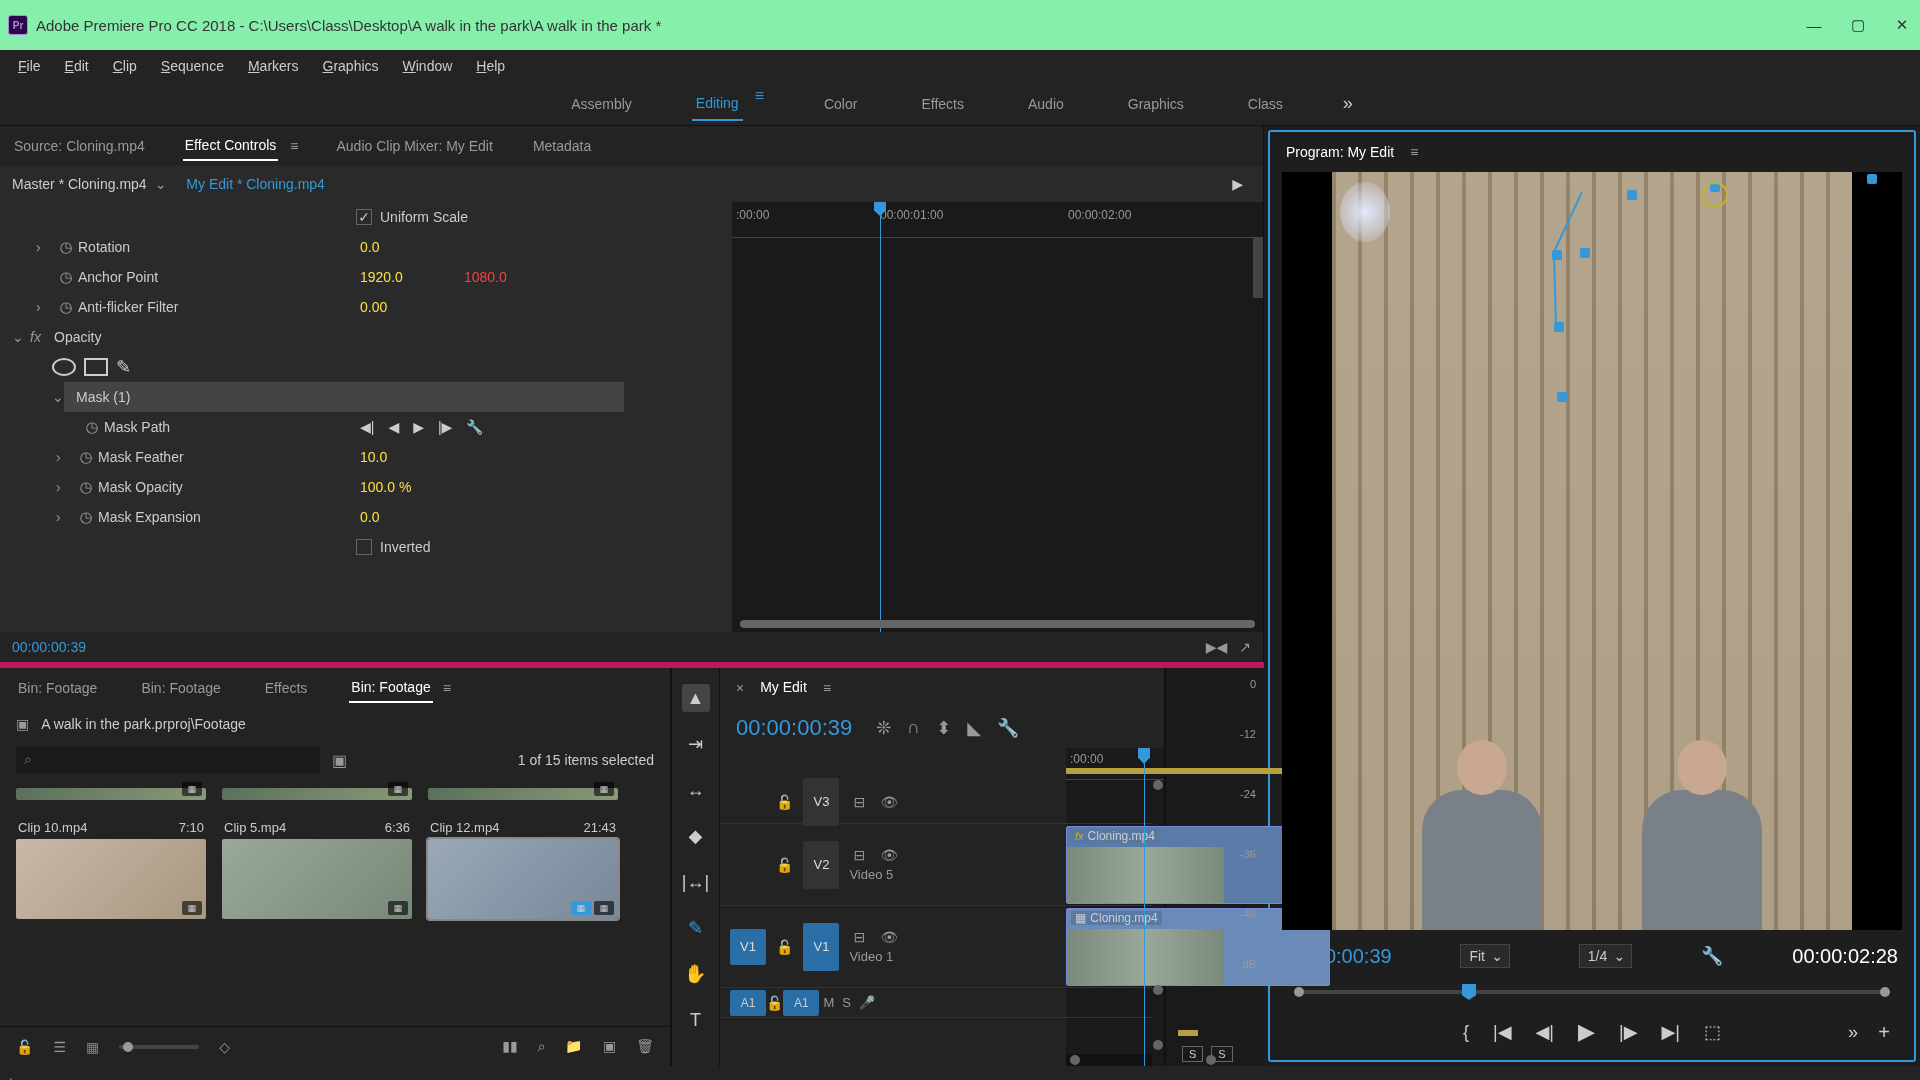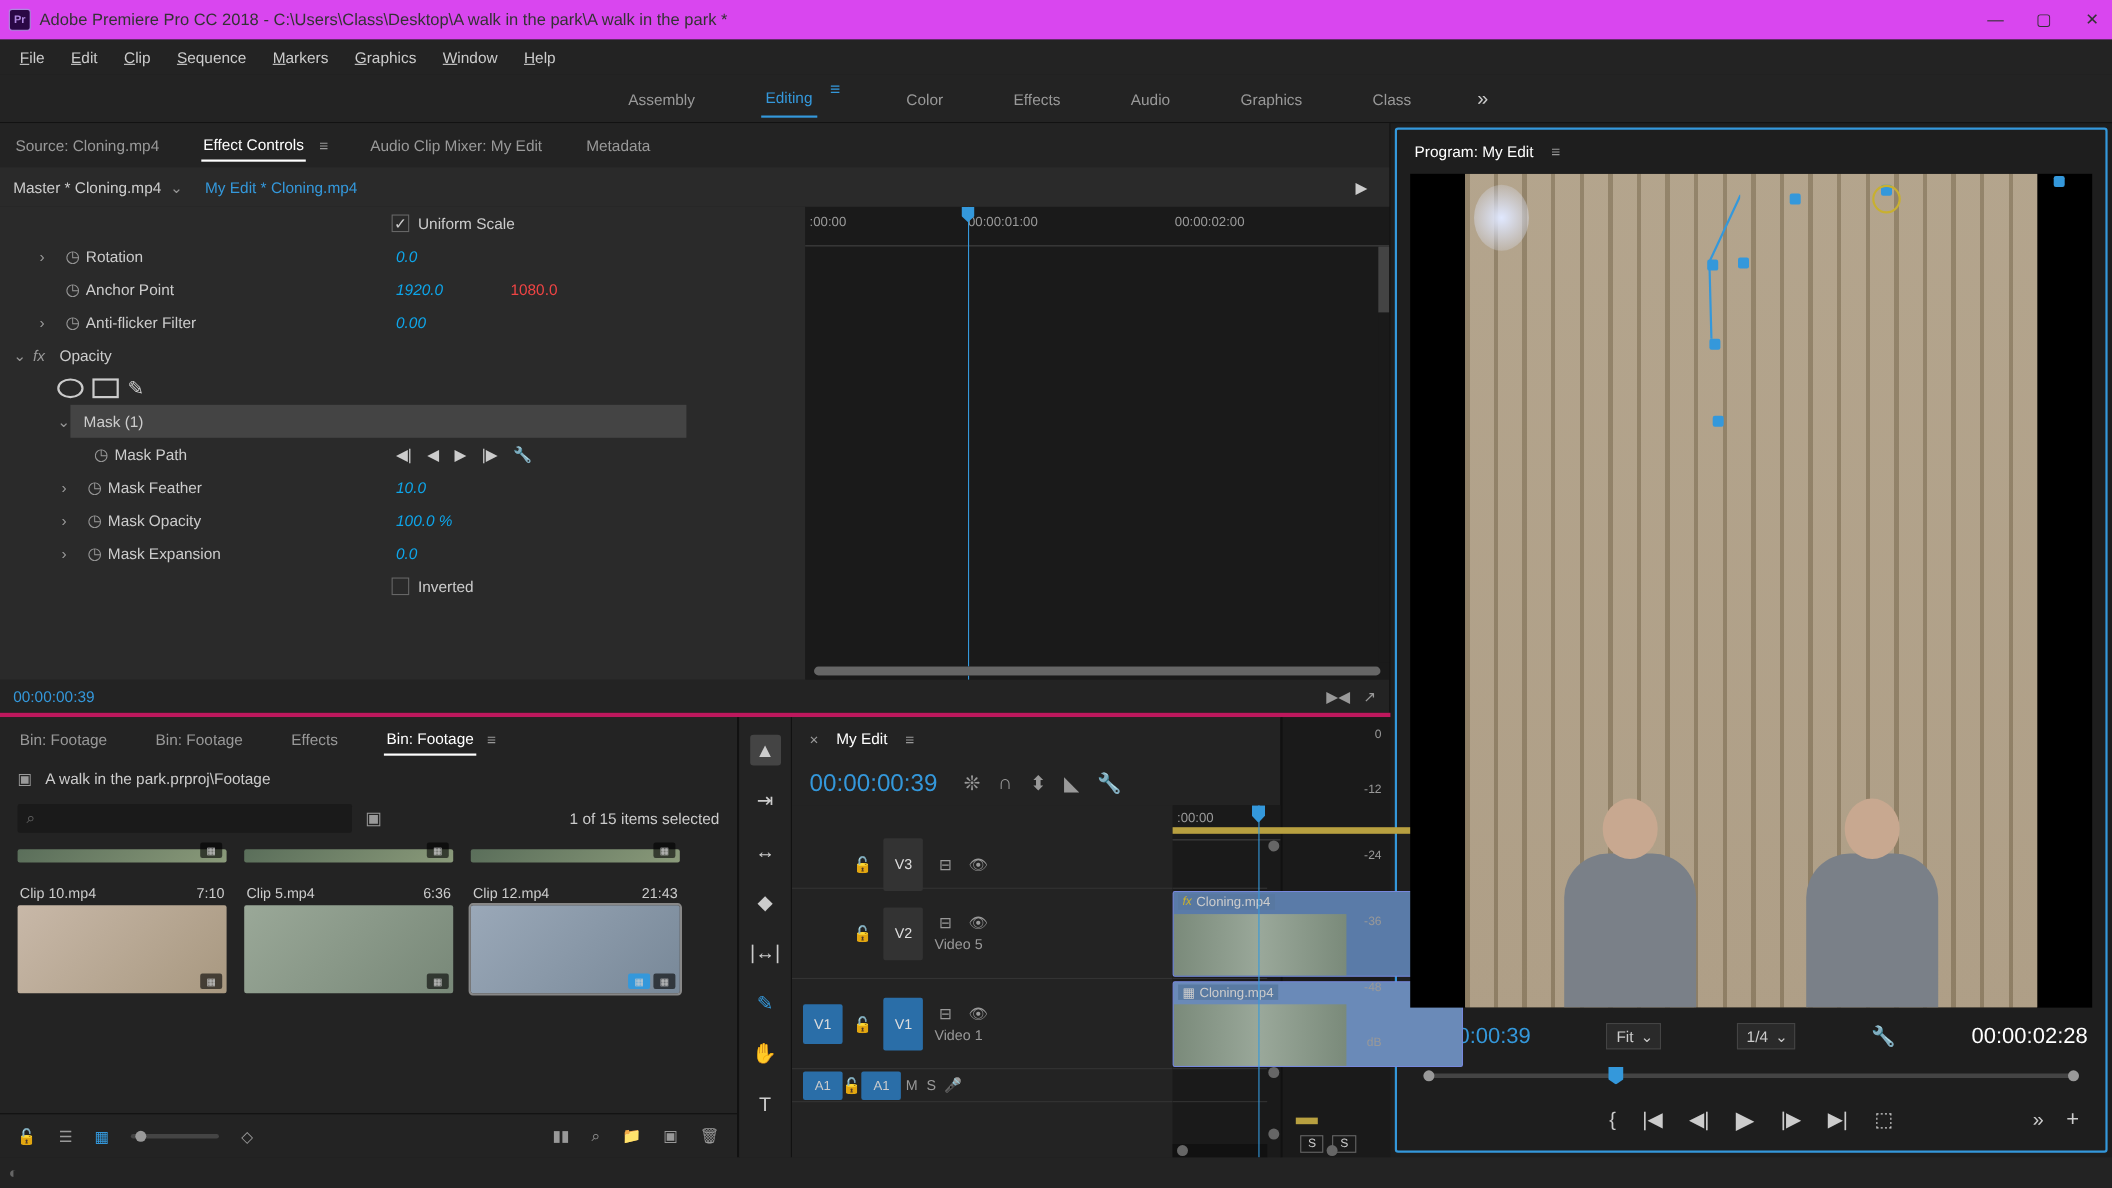--- a/index.html
+++ b/index.html
@@ -1,19 +1,19 @@
 <!DOCTYPE html>
 <html><head>
 <meta charset="utf-8">
 <style>
 * { margin: 0; padding: 0; box-sizing: border-box; font-family: 'Segoe UI', Arial, sans-serif; }
 body { background: #1e1e1e; color: #ccc; width: 1920px; height: 1080px; overflow: hidden; font-size: 14px; }
 
 
-.title-bar { background: #d946ef; color: #333; height: 36px; display: flex; align-items: center; padding: 0 8px; justify-content: space-between; font-size: 15px; }
+.title-bar { background: #86efac; color: #333; height: 50px; display: flex; align-items: center; padding: 0 8px; justify-content: space-between; font-size: 15px; }
 .title-bar .left { display: flex; align-items: center; gap: 8px; }
 .title-bar .pr-icon { width: 20px; height: 20px; background: #2a0845; border: 1px solid #b088e0; border-radius: 3px; display: flex; align-items: center; justify-content: center; color: #b088e0; font-size: 10px; font-weight: bold; }
 .title-bar .win-controls { display: flex; gap: 24px; }
 .title-bar .win-control { width: 20px; height: 20px; cursor: pointer; display: flex; align-items: center; justify-content: center; }
 
 
 .menu-bar { background: #232323; height: 32px; display: flex; align-items: center; padding: 0 8px; gap: 4px; }
 .menu-item { padding: 4px 10px; cursor: pointer; }
 .menu-item u { text-decoration: underline; }
 
@@ -50,21 +50,21 @@
 .effect-props { width: 732px; overflow-y: auto; background: #2a2a2a; }
 .effect-timeline { flex: 1; background: #1a1a1a; position: relative; }
 
 .prop-row { height: 30px; display: flex; align-items: center; padding: 0 12px; }
 .prop-row .expand { width: 18px; cursor: pointer; color: #999; }
 .prop-row .expand.down::before { content: "⌄"; }
 .prop-row .expand.right::before { content: "›"; }
 .prop-row .clock { width: 24px; cursor: pointer; color: #999; display: flex; align-items: center; justify-content: center; }
 .prop-row .clock::before { content: "◷"; font-size: 15px; }
 .prop-row .label { flex: 0 0 auto; color: #ccc; }
-.prop-row .value { color: #0ea5e9; margin-left: auto; cursor: pointer; min-width: 60px; text-align: left; font-style: italic; }
+.prop-row .value { color: #fde047; margin-left: auto; cursor: pointer; min-width: 60px; text-align: left; }
 .prop-row .value2 { color: #ef4444; margin-left: 24px; cursor: pointer; }
 .prop-row .fx { width: 24px; color: #999; font-style: italic; }
 .prop-row .checkbox { width: 16px; height: 16px; border: 1px solid #666; margin-right: 8px; cursor: pointer; }
 .prop-row .checkbox.checked::before { content: "✓"; color: #ccc; display: block; line-height: 14px; text-align: center; }
 .prop-row.uniform { padding-left: 356px; }
 .prop-row.mask-row { background: #444; margin-left: 64px; width: 560px; }
 .prop-row.indent1 { padding-left: 36px; }
 .prop-row.indent2 { padding-left: 56px; }
 .prop-row.indent3 { padding-left: 80px; }
 
@@ -82,21 +82,21 @@
 .et-ruler { height: 36px; border-bottom: 1px solid #444; display: flex; position: relative; }
 .et-ruler .tick { position: absolute; font-size: 12px; color: #999; top: 6px; }
 .et-playhead { position: absolute; top: 0; bottom: 0; width: 1px; background: #3498db; }
 .et-playhead::before { content: ""; position: absolute; top: 0; left: -6px; width: 12px; height: 14px; background: #3498db; clip-path: polygon(0 0, 100% 0, 100% 60%, 50% 100%, 0 60%); }
 .et-scroll { position: absolute; bottom: 4px; left: 8px; right: 8px; height: 8px; background: #111; border-radius: 4px; }
 .et-scroll .handle { position: absolute; height: 8px; background: #666; border-radius: 4px; }
 .et-smallscroll { position: absolute; top: 36px; bottom: 16px; right: 0; width: 10px; background: #1a1a1a; }
 .et-smallscroll .h2 { position: absolute; width: 10px; background: #444; }
 
 
-.bottom-row { height: 404px; display: flex; border-top: 4px solid #be185d; }
+.bottom-row { height: 404px; display: flex; border-top: 6px solid #be185d; }
 
 
 .project-panel { width: 672px; display: flex; flex-direction: column; background: #232323; border-right: 2px solid #111; }
 .project-tabs { height: 40px; display: flex; align-items: center; padding: 0 16px; gap: 40px; }
 .project-tab { color: #999; cursor: pointer; padding: 6px 2px; }
 .project-tab.active { color: #fff; border-bottom: 2px solid #fff; }
 .project-path { height: 32px; display: flex; align-items: center; padding: 0 16px; gap: 12px; color: #ccc; }
 .project-path .folder-icon { color: #999; cursor: pointer; }
 .project-search-row { height: 40px; display: flex; align-items: center; padding: 0 16px; gap: 12px; }
 .project-search { background: #1a1a1a; border: none; width: 304px; height: 26px; padding: 0 8px 0 28px; color: #ccc; border-radius: 2px; }

